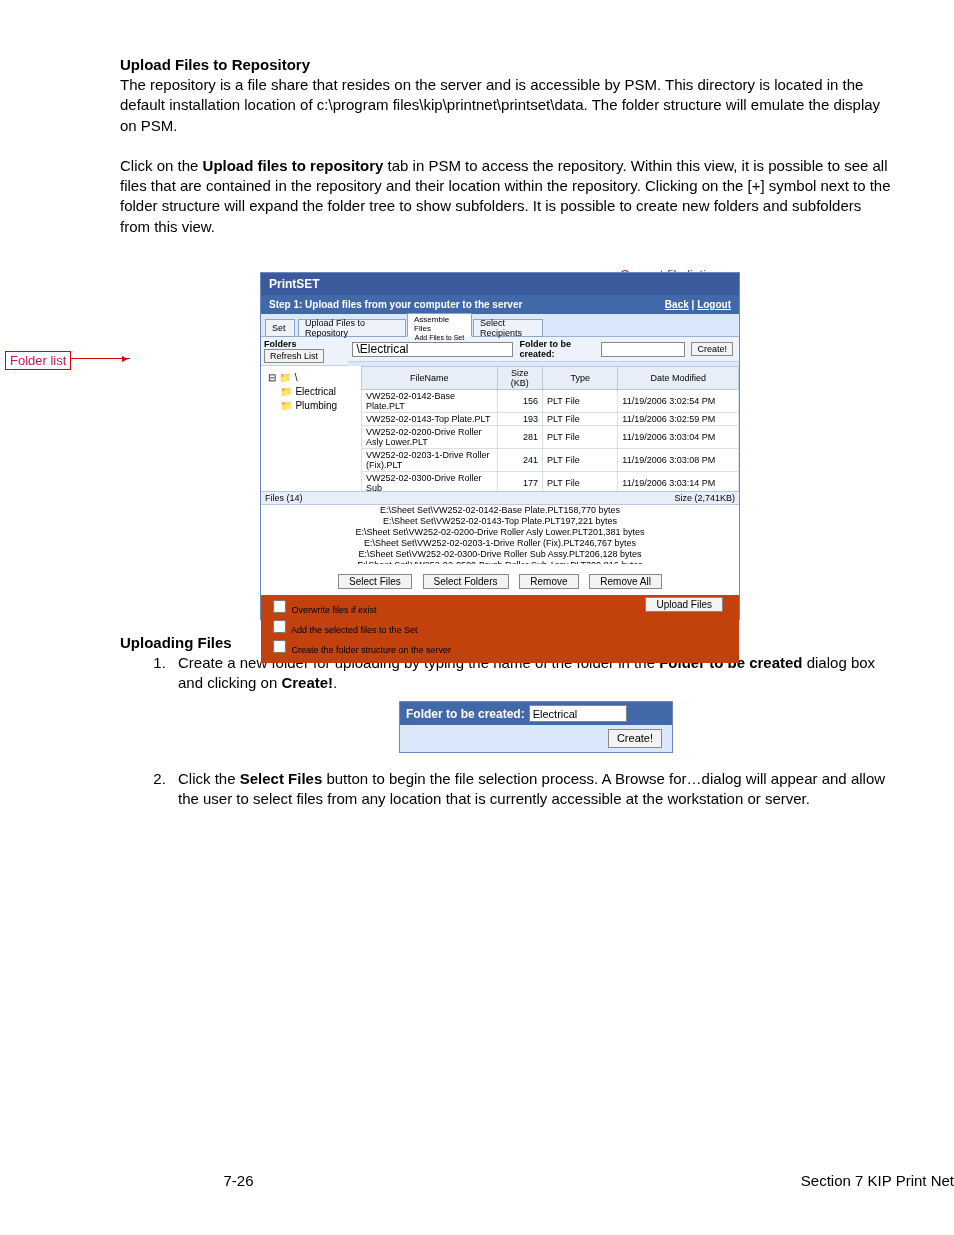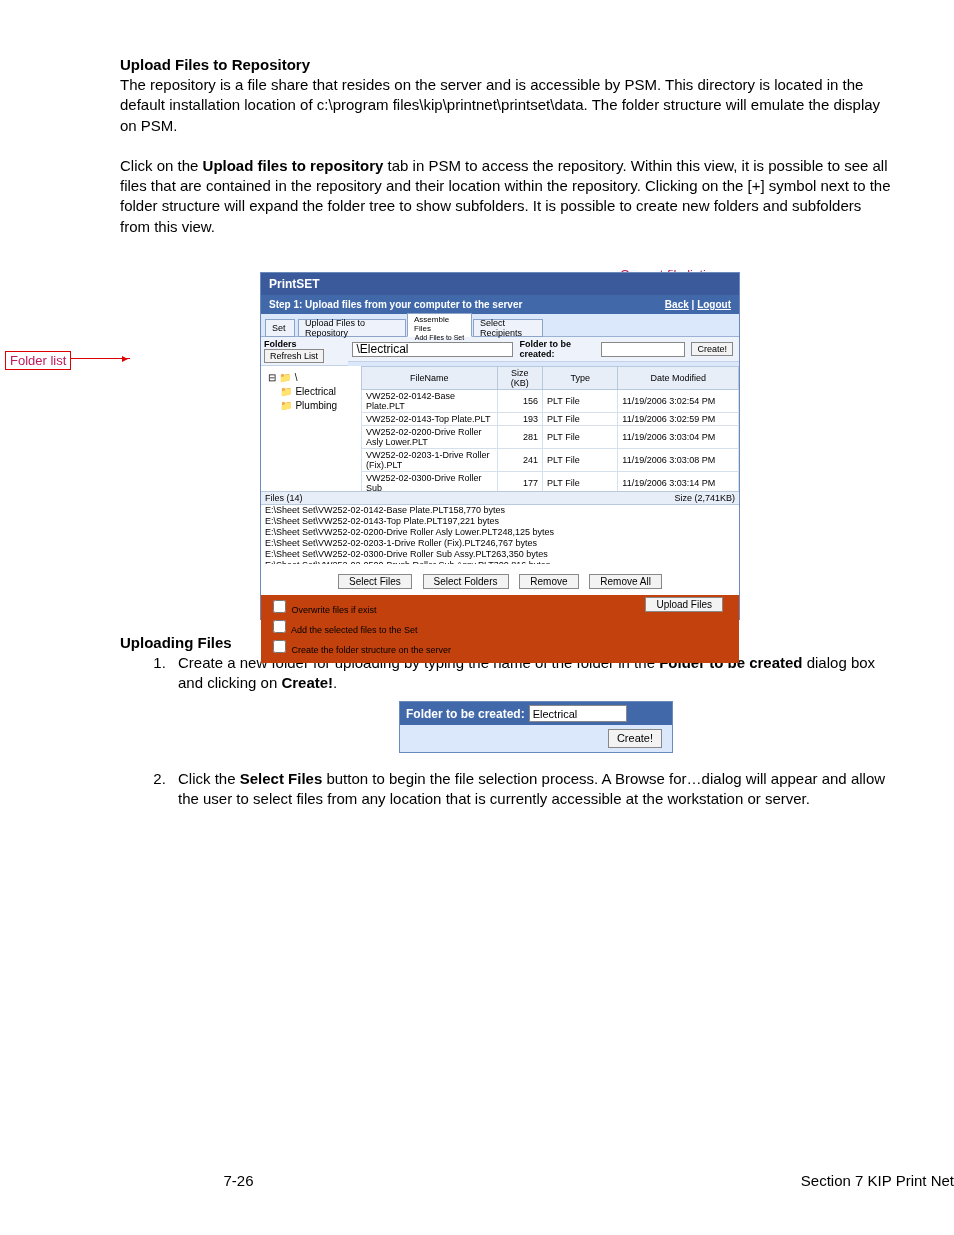--- a/index.html
+++ b/index.html
@@ -34,21 +34,21 @@
 .tbl{flex:1;overflow:hidden}
 .tbl table{width:100%;border-collapse:collapse;font-size:9px}
 .tbl th{background:#e8eef8;border:1px solid #b8c8dd;padding:1px 4px;font-weight:normal}
 .tbl td{border:1px solid #d6dfec;padding:1px 4px}
 .tbl td.r{text-align:right}
 .sel-panel{background:#fff;border-top:1px solid #b8c8dd;height:72px;font-size:9px;overflow:hidden}
 .sel-head{display:flex;background:#e8eef8;border-bottom:1px solid #b8c8dd}
 .sel-head div{padding:1px 4px}
 .sel-head .f{flex:1}
 .sel-rows{padding:0 4px}
-.sel-rows div{display:flex;justify-content:flex-start;line-height:11px}
+.sel-rows div{display:flex;justify-content:center;line-height:11px}
 .btnrow{text-align:center;padding:10px 0 6px 0;background:#fff}
 .btn{display:inline-block;border:1px solid #888;background:#f3f3f3;padding:1px 10px;font-size:10px;margin:0 4px}
 .opts{background:#c2410c;padding:2px 8px 6px 8px;font-size:9px;position:relative}
 .opts label{display:block;line-height:13px}
 .opts .upload{position:absolute;right:12px;top:2px}
 
 .inline-shot{margin:8px auto 14px auto;width:272px;border:1px solid #6a8abb;background:#dbe7fa;font-size:12px}
 .inline-shot .row1{background:#4169aa;color:#fff;font-weight:bold;padding:3px 6px;display:flex;align-items:center;gap:4px}
 .inline-shot input{height:15px;font-size:11px;border:1px solid #888;width:90px;padding:0 3px}
 .inline-shot .row2{text-align:right;padding:4px 6px}
@@ -196,29 +196,29 @@
         <div>
             <span>E:\Sheet Set\VW252-02-0142-Base Plate.PLT</span>
             <span>158,770 bytes</span>
           </div>
         <div>
             <span>E:\Sheet Set\VW252-02-0143-Top Plate.PLT</span>
             <span>197,221 bytes</span>
           </div>
         <div>
             <span>E:\Sheet Set\VW252-02-0200-Drive Roller Asly Lower.PLT</span>
-            <span>248,125 bytes</span>
+            <span>201,381 bytes</span>
           </div>
         <div>
             <span>E:\Sheet Set\VW252-02-0203-1-Drive Roller (Fix).PLT</span>
             <span>246,767 bytes</span>
           </div>
         <div>
             <span>E:\Sheet Set\VW252-02-0300-Drive Roller Sub Assy.PLT</span>
-            <span>263,350 bytes</span>
+            <span>206,128 bytes</span>
           </div>
         <div>
             <span>E:\Sheet Set\VW252-02-0500-Brush Roller Sub Assy.PLT</span>
             <span>300,816 bytes</span>
           </div>
       </div>
     </div>
     <div class="btnrow">
       <span class="btn">Select Files</span>
       <span class="btn">Select Folders</span>

